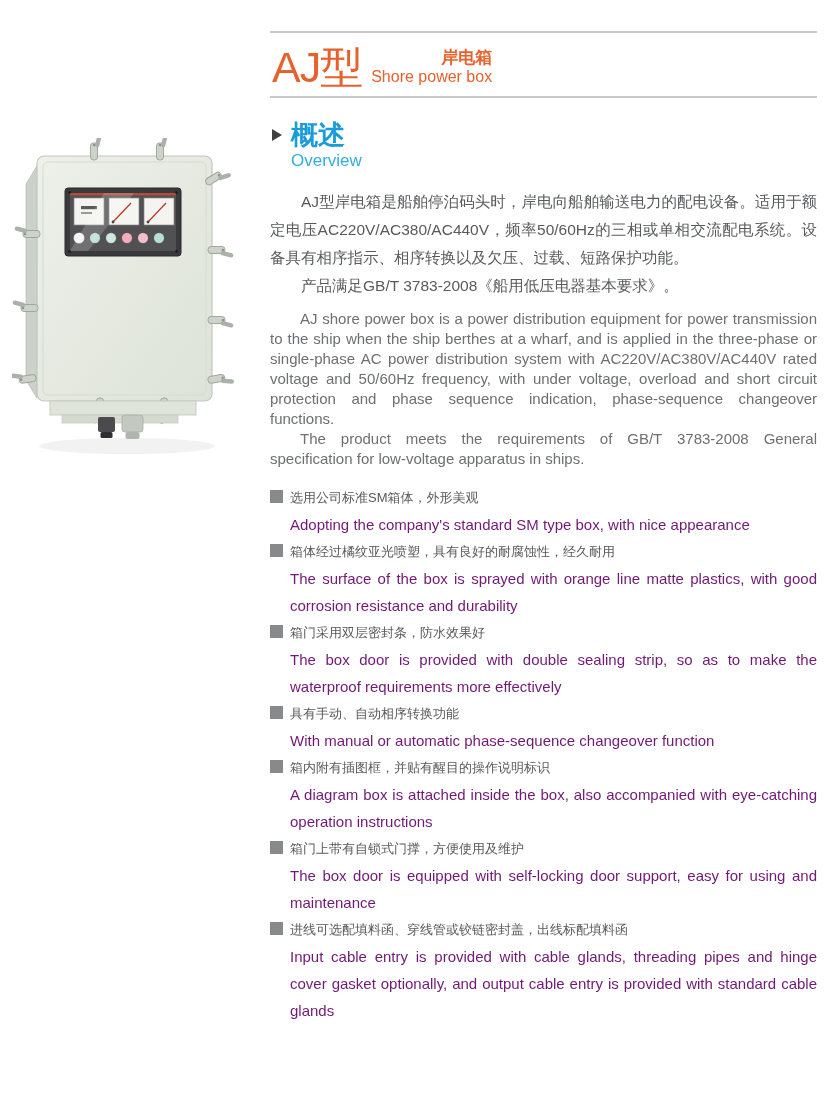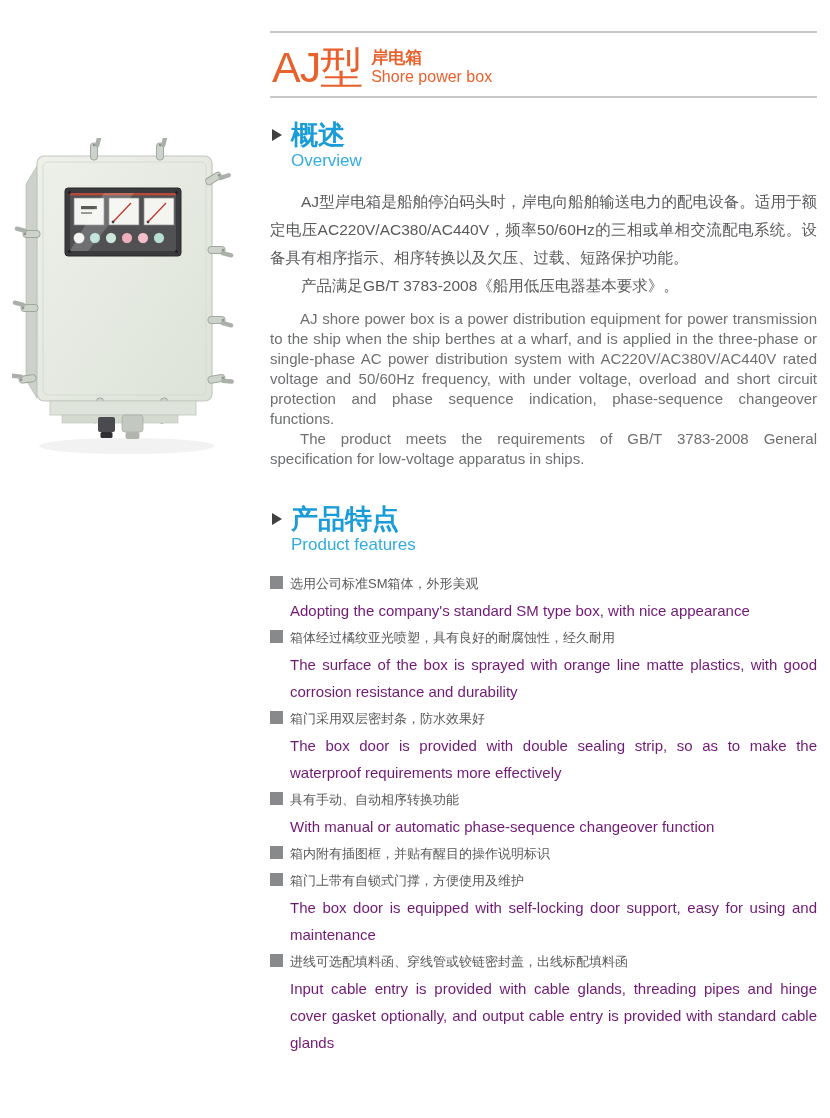--- a/index.html
+++ b/index.html
@@ -11,21 +11,21 @@
   .photo{position:absolute;left:12px;top:138px;width:240px;height:326px;}
   
   .col{position:absolute;left:270px;top:0;width:547px;}
   
   .hdr{
     margin-top:31px;border-top:2px solid #c7c9cb;border-bottom:2px solid #c7c9cb;
     padding:13px 0 8px 2px;display:flex;align-items:flex-start;
   }
   .model{font-size:43px;line-height:42px;color:#e8612c;letter-spacing:-1px;}
   .hdr-sub{margin-left:9px;padding-top:3px;}
-  .hdr-sub-cn{font-size:17px;font-weight:bold;color:#e8612c;line-height:18px;}
+  .hdr-sub-cn{font-size:17px;font-weight:bold;color:#e8612c;line-height:18px;text-align:right;}
   .hdr-sub-en{font-size:16px;color:#e8612c;line-height:19px;}
   
   .sec-head{display:flex;align-items:flex-start;}
   .tri{
     width:0;height:0;border-left:10px solid #3f4042;
     border-top:6px solid transparent;border-bottom:6px solid transparent;
     margin:9px 9px 0 2px;flex:0 0 auto;
   }
   .sec-cn{font-size:27px;font-weight:bold;color:#1a9cd8;line-height:31px;margin:0;}
   .sec-en{font-size:17px;color:#33ade0;line-height:20px;}
@@ -157,47 +157,41 @@
           <span class="sec-en" style="display:block">Overview</span>
         </span>
       </div>
       <p class="cn first">AJ型岸电箱是船舶停泊码头时，岸电向船舶输送电力的配电设备。适用于额定电压AC220V/AC380/AC440V，频率50/60Hz的三相或单相交流配电系统。设备具有相序指示、相序转换以及欠压、过载、短路保护功能。</p>
       <p class="cn">产品满足GB/T 3783-2008《船用低压电器基本要求》。</p>
       <p class="en first">AJ shore power box is a power distribution equipment for power transmission to the ship when the ship berthes at a wharf, and is applied in the three-phase or single-phase AC power distribution system with AC220V/AC380V/AC440V rated voltage and 50/60Hz frequency, with under voltage, overload and short circuit protection and phase sequence indication, phase-sequence changeover functions.</p>
       <p class="en">The product meets the requirements of GB/T 3783-2008 General specification for low-voltage apparatus in ships.</p>
     </section>
 
     <section class="features">
-      <div class="sec-head">
-        <span class="tri"></span>
-        <span>
-          <span class="sec-cn" style="display:block">产品特点</span>
-          <span class="sec-en" style="display:block">Product features</span>
-        </span>
-      </div>
 
       <ul class="feat-list">
         <li>
           <div class="f-cn"><span class="bullet"></span><span>选用公司标准SM箱体，外形美观</span></div>
           <div class="f-en">Adopting the company's standard SM type box, with nice appearance</div>
         </li>
         <li>
           <div class="f-cn"><span class="bullet"></span><span>箱体经过橘纹亚光喷塑，具有良好的耐腐蚀性，经久耐用</span></div>
           <div class="f-en">The surface of the box is sprayed with orange line matte plastics, with good corrosion resistance and durability</div>
         </li>
         <li>
           <div class="f-cn"><span class="bullet"></span><span>箱门采用双层密封条，防水效果好</span></div>
           <div class="f-en">The box door is provided with double sealing strip, so as to make the waterproof requirements more effectively</div>
         </li>
         <li>
           <div class="f-cn"><span class="bullet"></span><span>具有手动、自动相序转换功能</span></div>
           <div class="f-en">With manual or automatic phase-sequence changeover function</div>
         </li>
         <li>
           <div class="f-cn"><span class="bullet"></span><span>箱内附有插图框，并贴有醒目的操作说明标识</span></div>
+          <div class="f-en">A diagram box is attached inside the box, also accompanied with eye-catching operation instructions</div>
         </li>
         <li>
           <div class="f-cn"><span class="bullet"></span><span>箱门上带有自锁式门撑，方便使用及维护</span></div>
           <div class="f-en">The box door is equipped with self-locking door support, easy for using and maintenance</div>
         </li>
         <li>
           <div class="f-cn"><span class="bullet"></span><span>进线可选配填料函、穿线管或铰链密封盖，出线标配填料函</span></div>
           <div class="f-en">Input cable entry is provided with cable glands, threading pipes and hinge cover gasket optionally, and output cable entry is provided with standard cable glands</div>
         </li>
       </ul>

